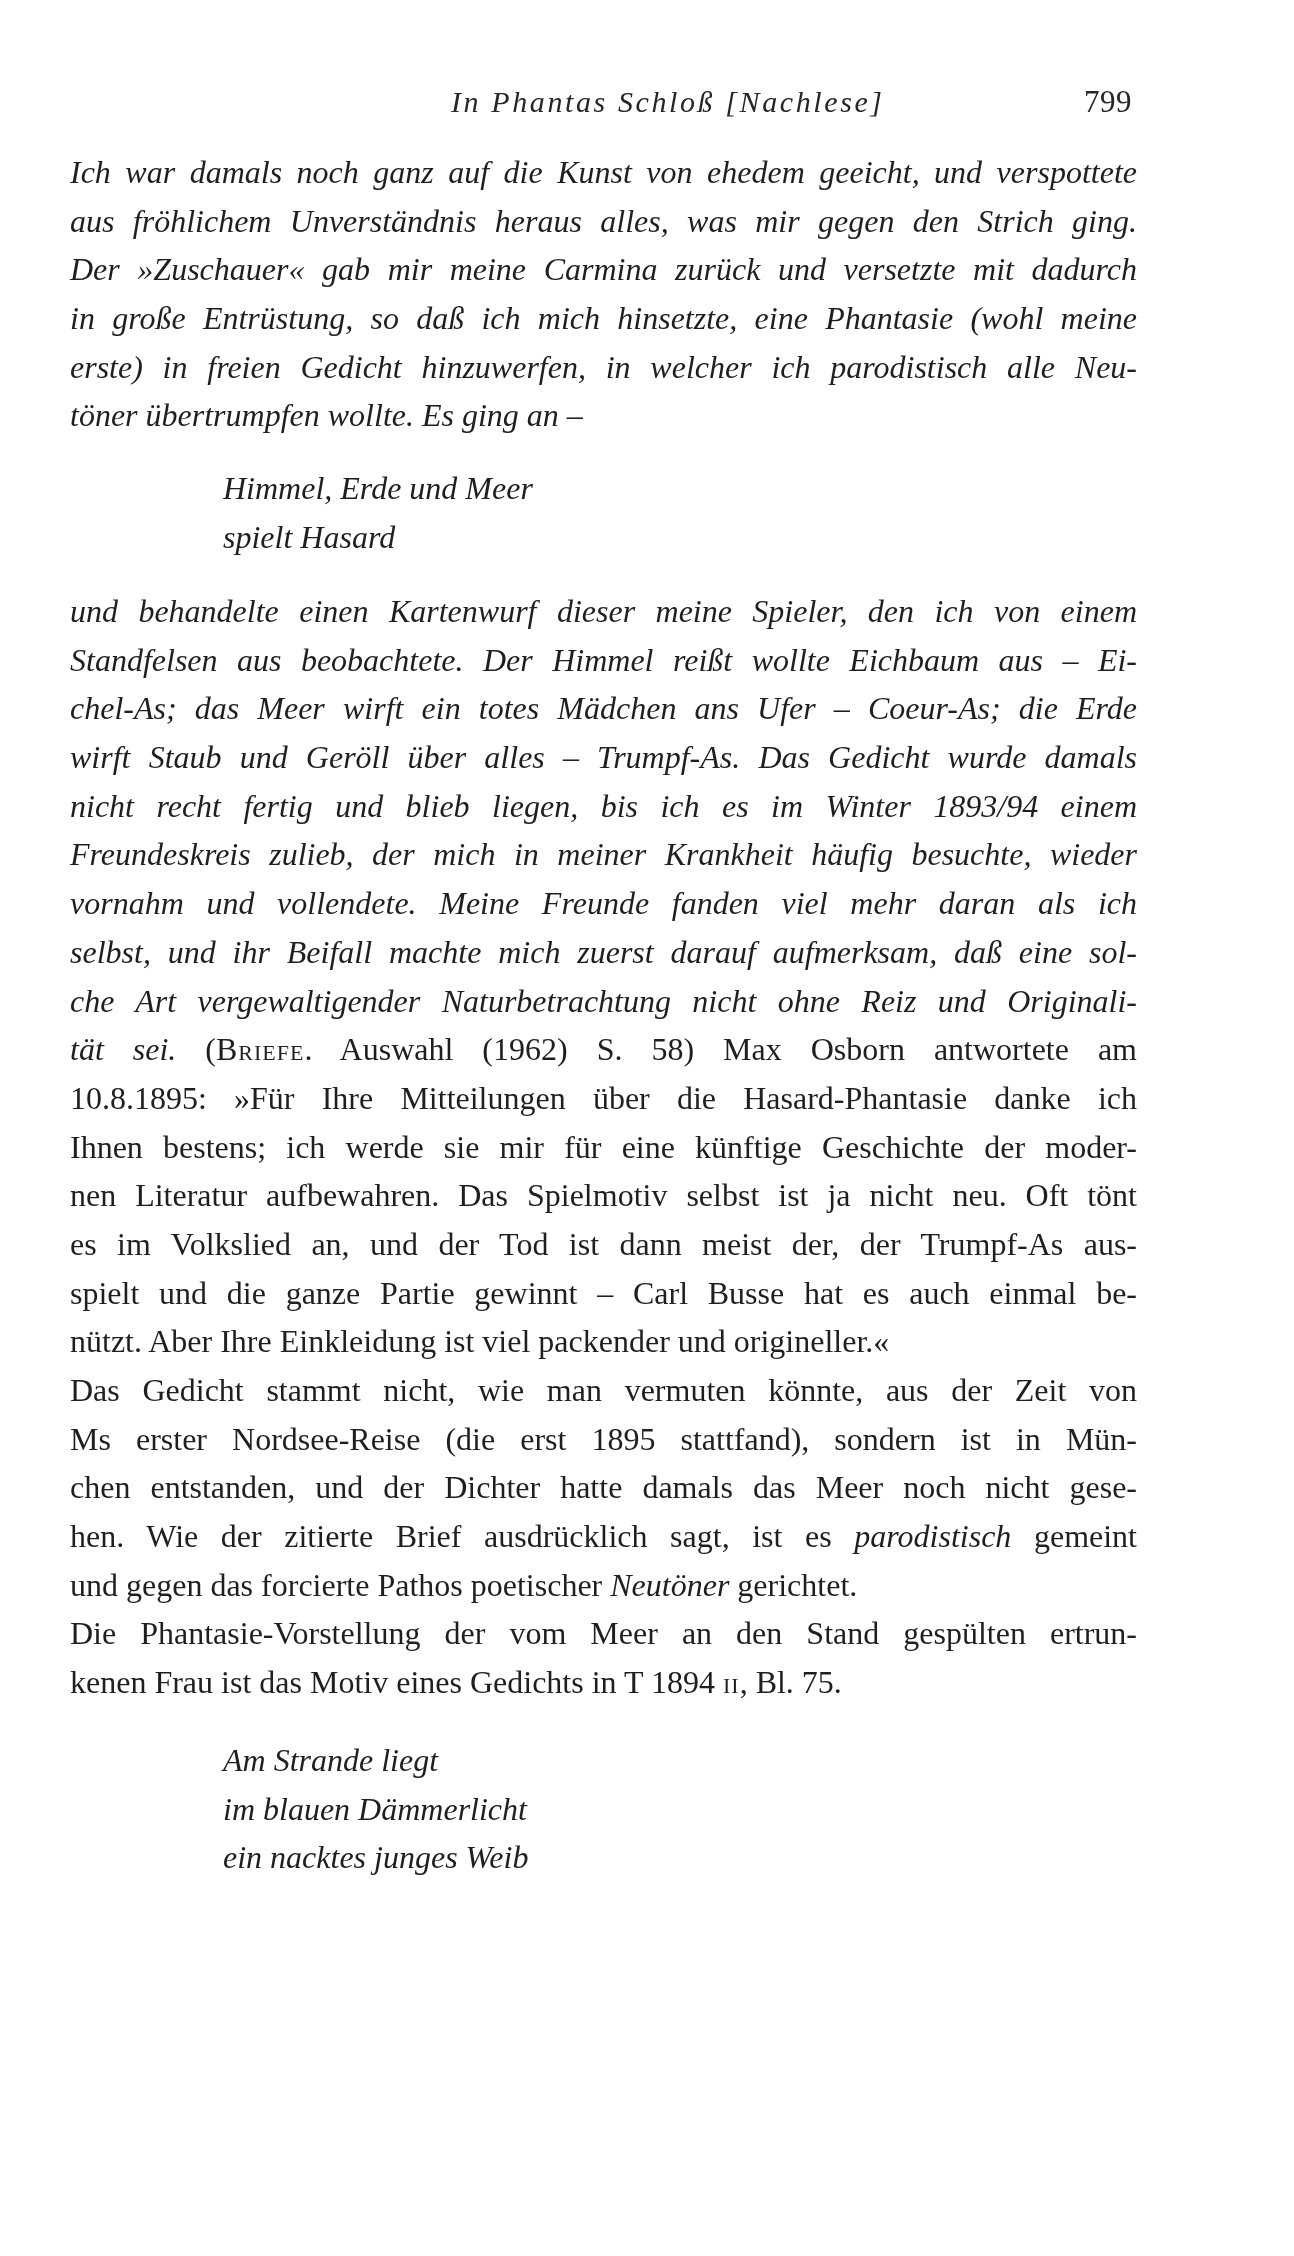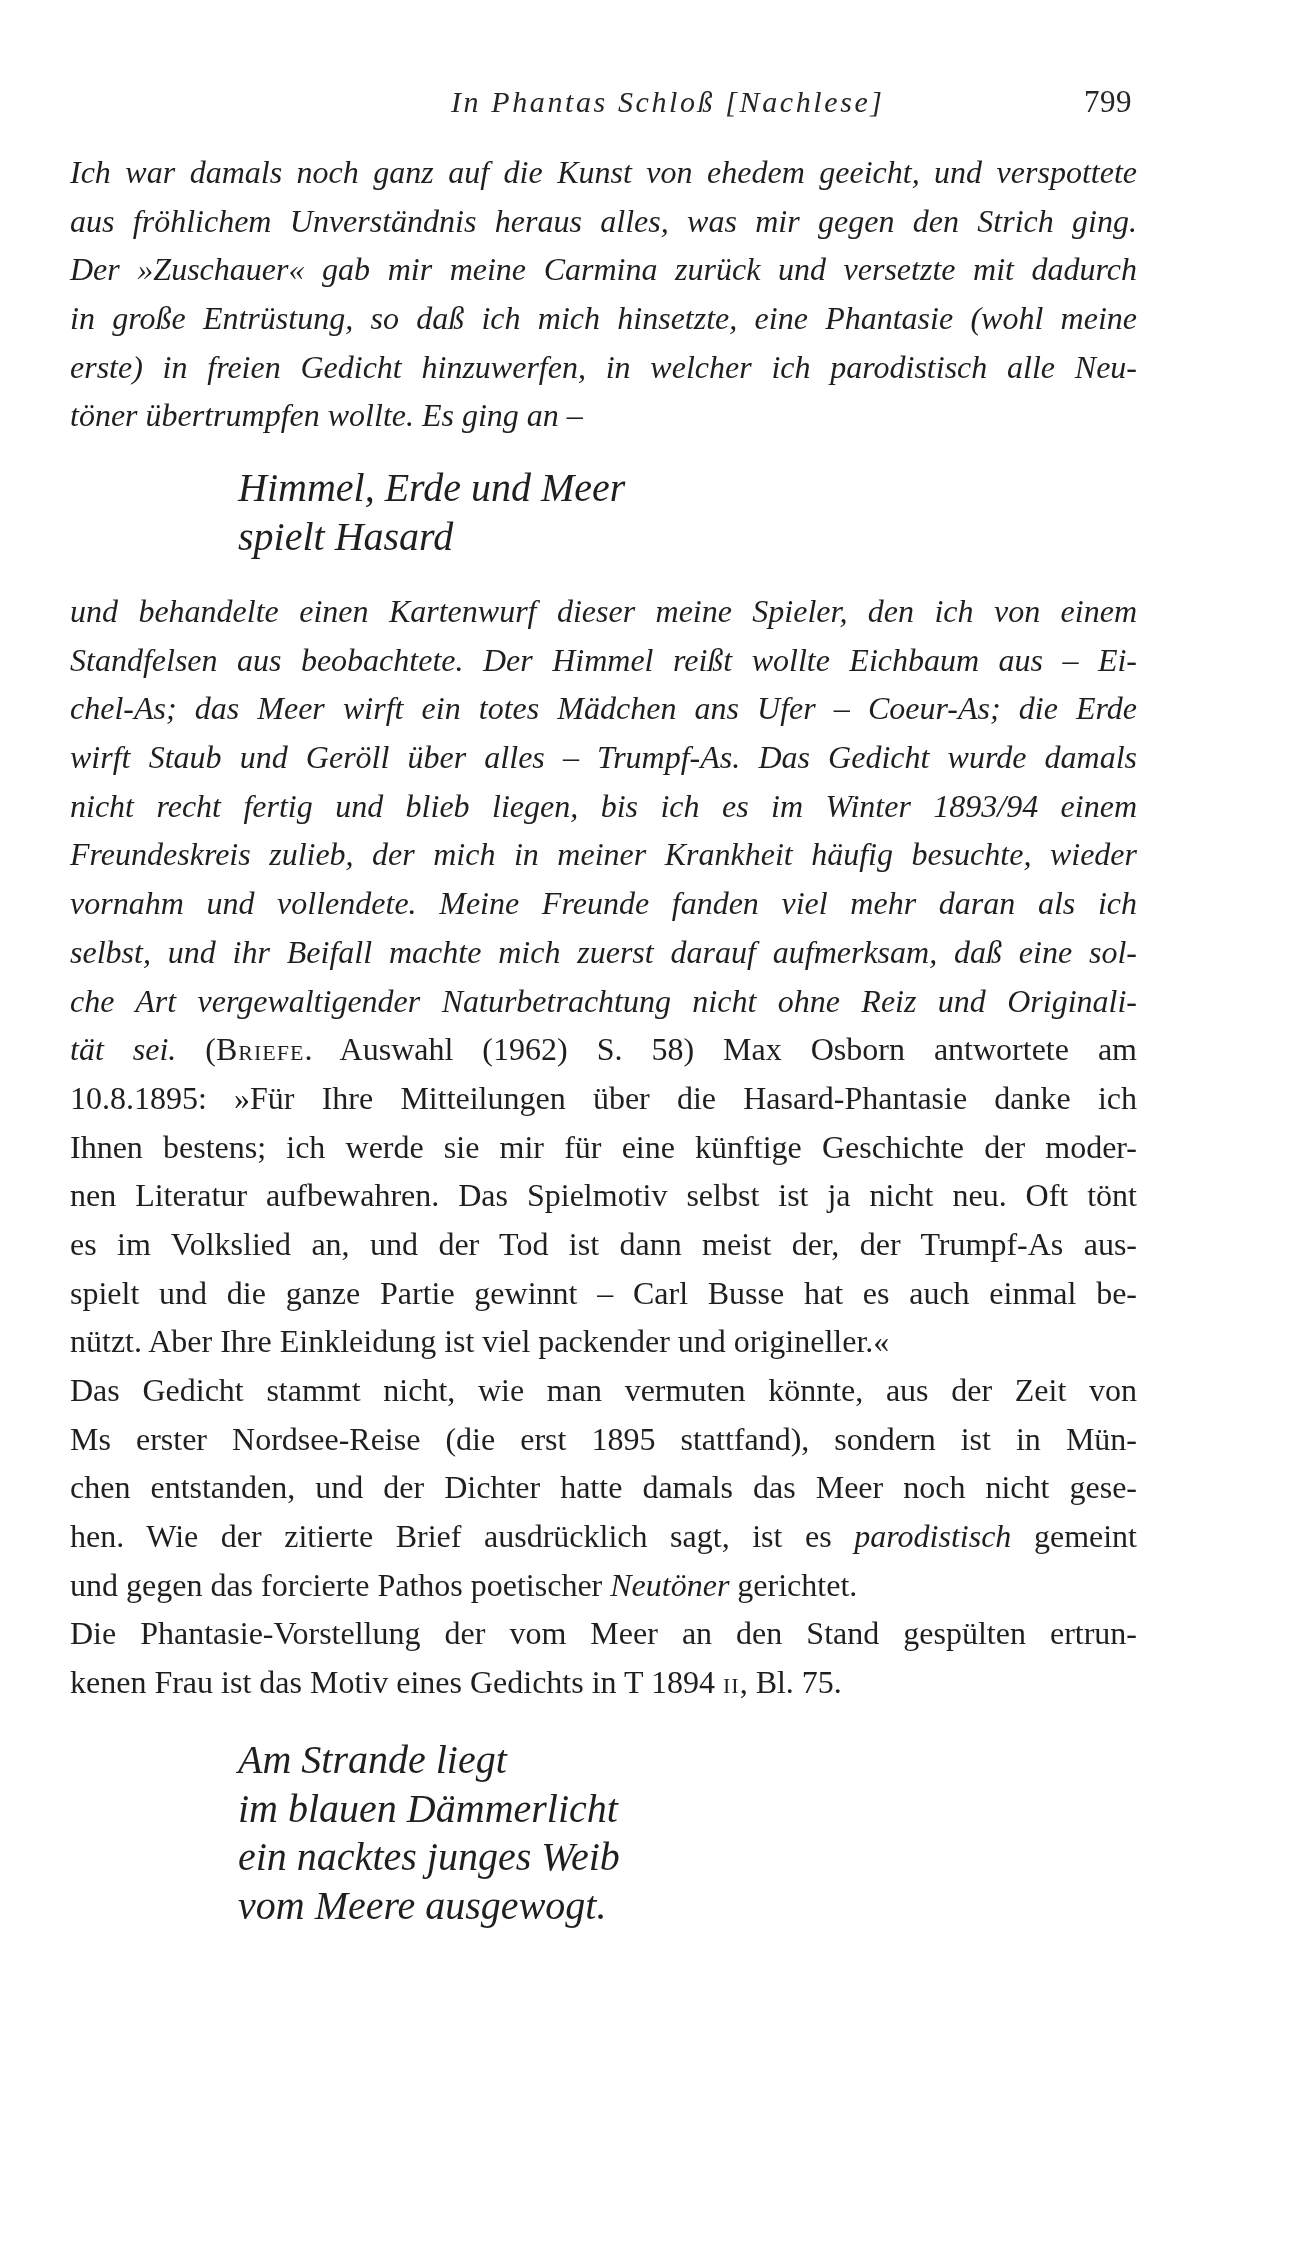--- a/index.html
+++ b/index.html
@@ -23,22 +23,22 @@
     font-style: normal; letter-spacing: 0.5px; color: #262626; font-size: 31px;
   }
 
   .block {
     position: absolute; left: 70px; width: 1067px;
     font-size: 32px; line-height: 48.7px;
   }
   .block-a { top: 148px; }
   .block-b { top: 587px; }
   .verse {
-    position: absolute; left: 238px; width: 700px;
-    font-size: 40px; line-height: 48.7px; font-style: italic;
+    position: absolute; left: 223px; width: 700px;
+    font-size: 32px; line-height: 48.7px; font-style: italic;
   }
   .verse-1 { top: 464px; }
   .verse-2 { top: 1736px; }
 
   .line {
     display: block; height: 48.7px; overflow: visible;
     text-align: justify; text-align-last: justify; white-space: normal;
   }
   .line.last, .verse .line { text-align: center; text-align-last: left; }
   .seg-i { font-style: italic; }
@@ -88,15 +88,14 @@
       <span class="line"><span class="seg-r">chen entstanden, und der Dichter hatte damals das Meer noch nicht gese-</span></span>
       <span class="line"><span class="seg-r">hen. Wie der zitierte Brief ausdrücklich sagt, ist es </span><span class="seg-i">parodistisch</span><span class="seg-r"> gemeint</span></span>
       <span class="line last"><span class="seg-r">und gegen das forcierte Pathos poetischer </span><span class="seg-i">Neutöner</span><span class="seg-r"> gerichtet.</span></span>
       <span class="line"><span class="seg-r">Die Phantasie-Vorstellung der vom Meer an den Stand gespülten ertrun-</span></span>
       <span class="line last"><span class="seg-r">kenen Frau ist das Motiv eines Gedichts in T 1894 </span><span class="seg-sc">ii</span><span class="seg-r">, Bl. 75.</span></span>
     </div>
   <div class="verse verse-2" id="verse-2">
       <span class="line">Am Strande liegt</span>
       <span class="line">im blauen Dämmerlicht</span>
       <span class="line">ein nacktes junges Weib</span>
-      <span class="line">vom Meere ausgewogt.</span>
     </div>
 </div>
 
 </body></html>

